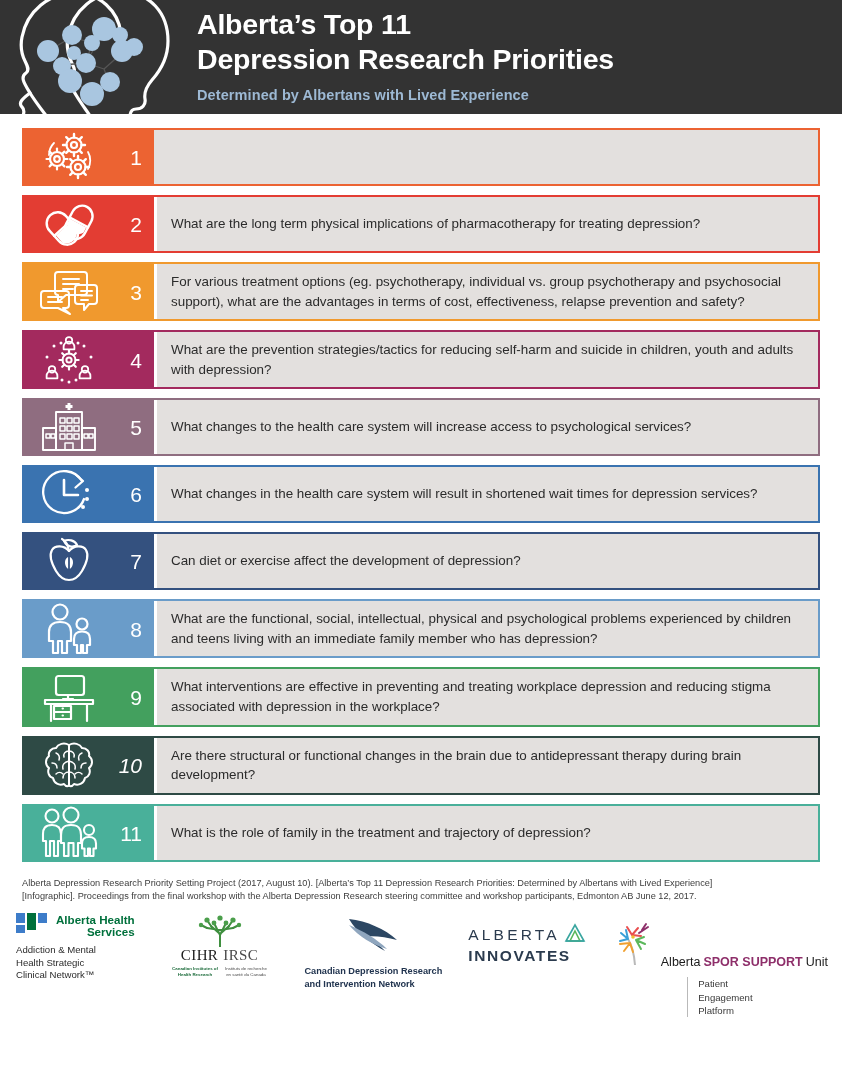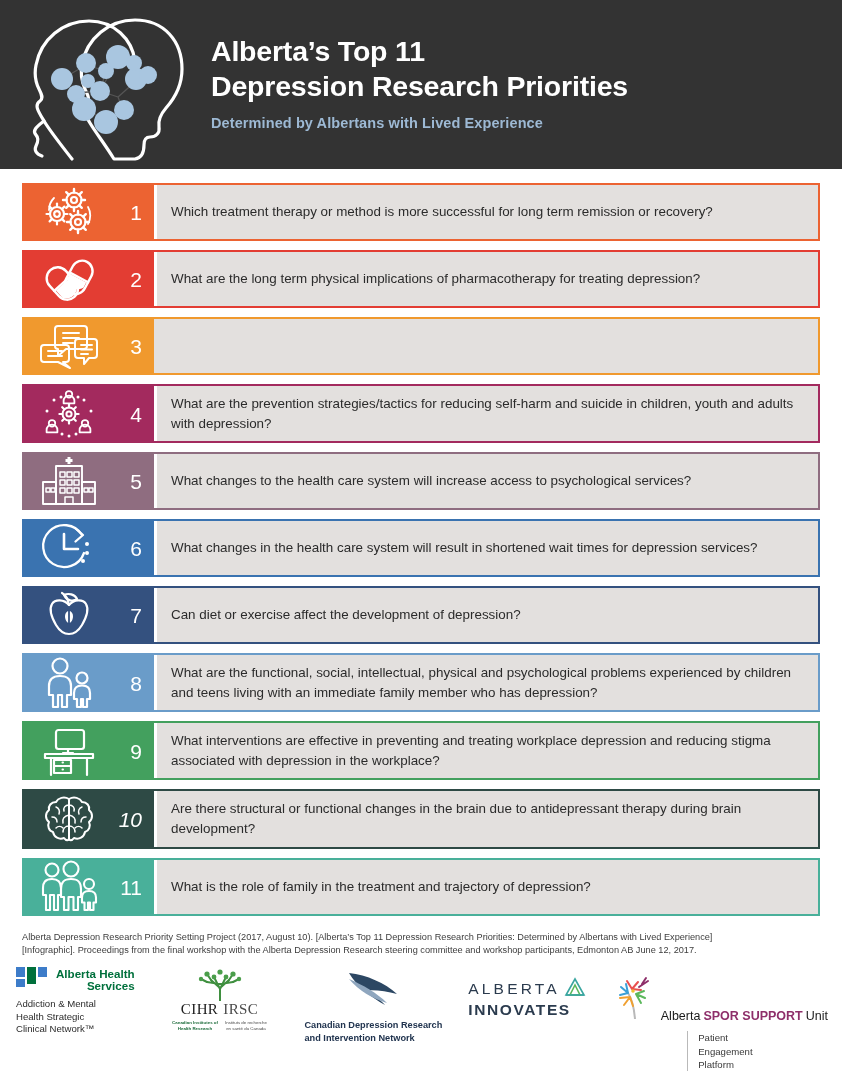--- a/index.html
+++ b/index.html
@@ -7,25 +7,24 @@
     width: 842px; height: 1089px;
     background: #ffffff;
     font-family: "Liberation Sans", sans-serif;
     overflow: hidden;
   }
   .page { position: relative; width: 842px; height: 1089px; background:#fff; }
 
   
   .header {
     position: relative;
-    height: 169px;
+    height: 114px;
     background: #333333;
     display: flex;
     align-items: center;
-    padding-left: 14px;
     overflow: hidden;
   }
   .header-logo { width: 175px; height: 152px; flex: 0 0 175px; position: relative; }
   .header-logo svg { display:block; width:175px; height:152px; }
   .header-text { padding-left: 22px; padding-bottom: 4px; }
   .header-title {
     color: #ffffff;
     font-size: 28.5px;
     font-weight: bold;
     line-height: 1.22;
@@ -230,23 +229,20 @@
                   <path d="M-7.8 -7.8 l2.5 2.5"></path>
                   <path d="M7.8 7.8 l-2.5 -2.5"></path>
                   <path d="M7.8 -7.8 l-2.5 2.5"></path>
                   <path d="M-7.8 7.8 l2.5 -2.5"></path>
                 </g>
             </g>
           </svg>
         </span>
         <span class="row-num">1</span>
       </div>
-      <div class="row-text">
-        <p>Which treatment therapy or method is more successful for long term remission or recovery?</p>
-      </div>
     </div>
 
     <div class="row h-short" style="border-color:#e33d33;">
       <div class="row-icon" style="background:#e33d33;">
         <span class="glyph">
           <svg width="56" height="50" viewBox="0 0 56 50" fill="none" stroke="#fff" stroke-width="2.4" stroke-linecap="round" stroke-linejoin="round">
             <g transform="rotate(-42 20 28)">
               <rect x="9" y="12" width="22" height="36" rx="11"></rect>
               <path d="M9 30 h22"></path>
               <path d="M10.5 31 h19 v10 a11 11 0 0 1 -19 0 z" fill="#fff" stroke="none"></path>
@@ -271,20 +267,23 @@
           <svg width="62" height="50" viewBox="0 0 62 50" fill="none" stroke="#fff" stroke-width="2" stroke-linecap="round" stroke-linejoin="round">
             <path d="M20 5 h26 a3 3 0 0 1 3 3 v17 a3 3 0 0 1 -3 3 h-18 l-8 7 v-7 h-0 a3 3 0 0 1 -3 -3 v-17 a3 3 0 0 1 3 -3 z"></path>
             <path d="M25 12 h16 M25 17 h16 M25 22 h10"></path>
             <path d="M40 18 h16 a3 3 0 0 1 3 3 v13 a3 3 0 0 1 -3 3 h-5 l-5 6 v-6 h-6 a3 3 0 0 1 -3 -3 v-13 a3 3 0 0 1 3 -3 z"></path>
             <path d="M43 24 h11 M43 28.5 h11 M43 33 h7"></path>
             <path d="M6 24 h22 a3 3 0 0 1 3 3 v11 a3 3 0 0 1 -3 3 h-3 l7 6 l-12 -6 h-14 a3 3 0 0 1 -3 -3 v-11 a3 3 0 0 1 3 -3 z"></path>
             <path d="M10 30 h14 M10 35 h14"></path>
           </svg>
         </span>
         <span class="row-num">3</span>
+      </div>
+      <div class="row-text">
+        <p>For various treatment options (eg. psychotherapy, individual vs. group psychotherapy and psychosocial support), what are the advantages in terms of cost, effectiveness, relapse prevention and safety?</p>
       </div>
     </div>
 
     <div class="row h-med" style="border-color:#a32a5e;">
       <div class="row-icon" style="background:#a32a5e;">
         <span class="glyph">
           <svg width="58" height="52" viewBox="0 0 58 52" fill="none" stroke="#fff" stroke-width="2" stroke-linecap="round" stroke-linejoin="round">
             <g transform="translate(29,9) scale(0.9)">
               <circle cx="0" cy="-3" r="3.6"></circle>
               <path d="M-6 7 v-2.5 a6 6 0 0 1 12 0 v2.5 z"></path>

